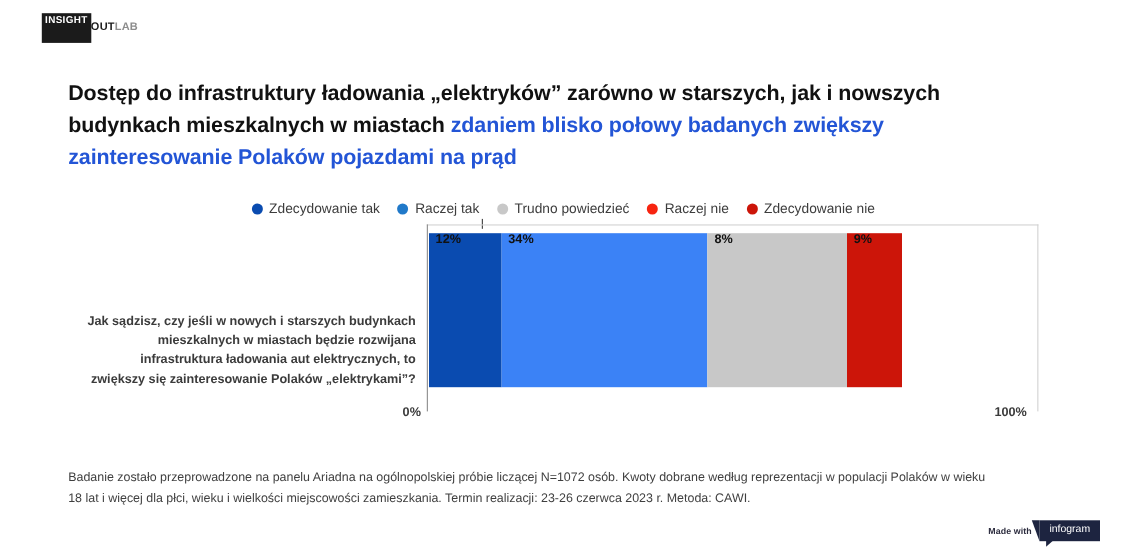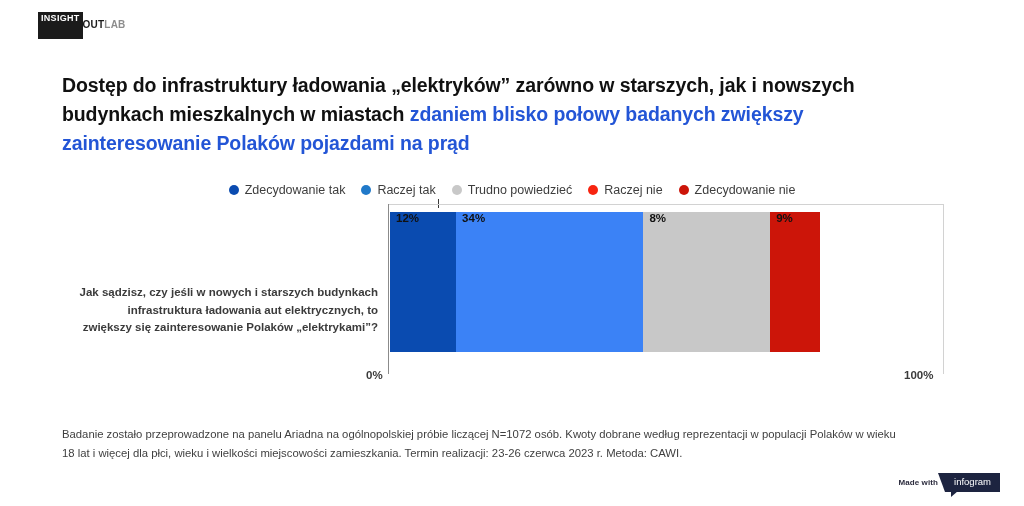--- a/index.html
+++ b/index.html
@@ -266,20 +266,21 @@
   </div>
 </div>
 <div id="legend-tick"></div>
 
 <div id="plot-frame-top"></div>
 <div id="axis-left"></div>
 <div id="axis-right"></div>
 
 <div id="cat-label">
   <div>Jak sądzisz, czy jeśli w nowych i starszych budynkach</div>
+  <div>mieszkalnych w miastach będzie rozwijana</div>
   <div>infrastruktura ładowania aut elektrycznych, to</div>
   <div>zwiększy się zainteresowanie Polaków „elektrykami”?</div>
 </div>
 
 <div id="bar">
   <div class="seg dark" style="background:#0a4bb0; width:12%">
     <span class="seg-label">12%</span>
   </div>
   <div class="seg light" style="background:#3b82f6; width:34%">
     <span class="seg-label">34%</span>

